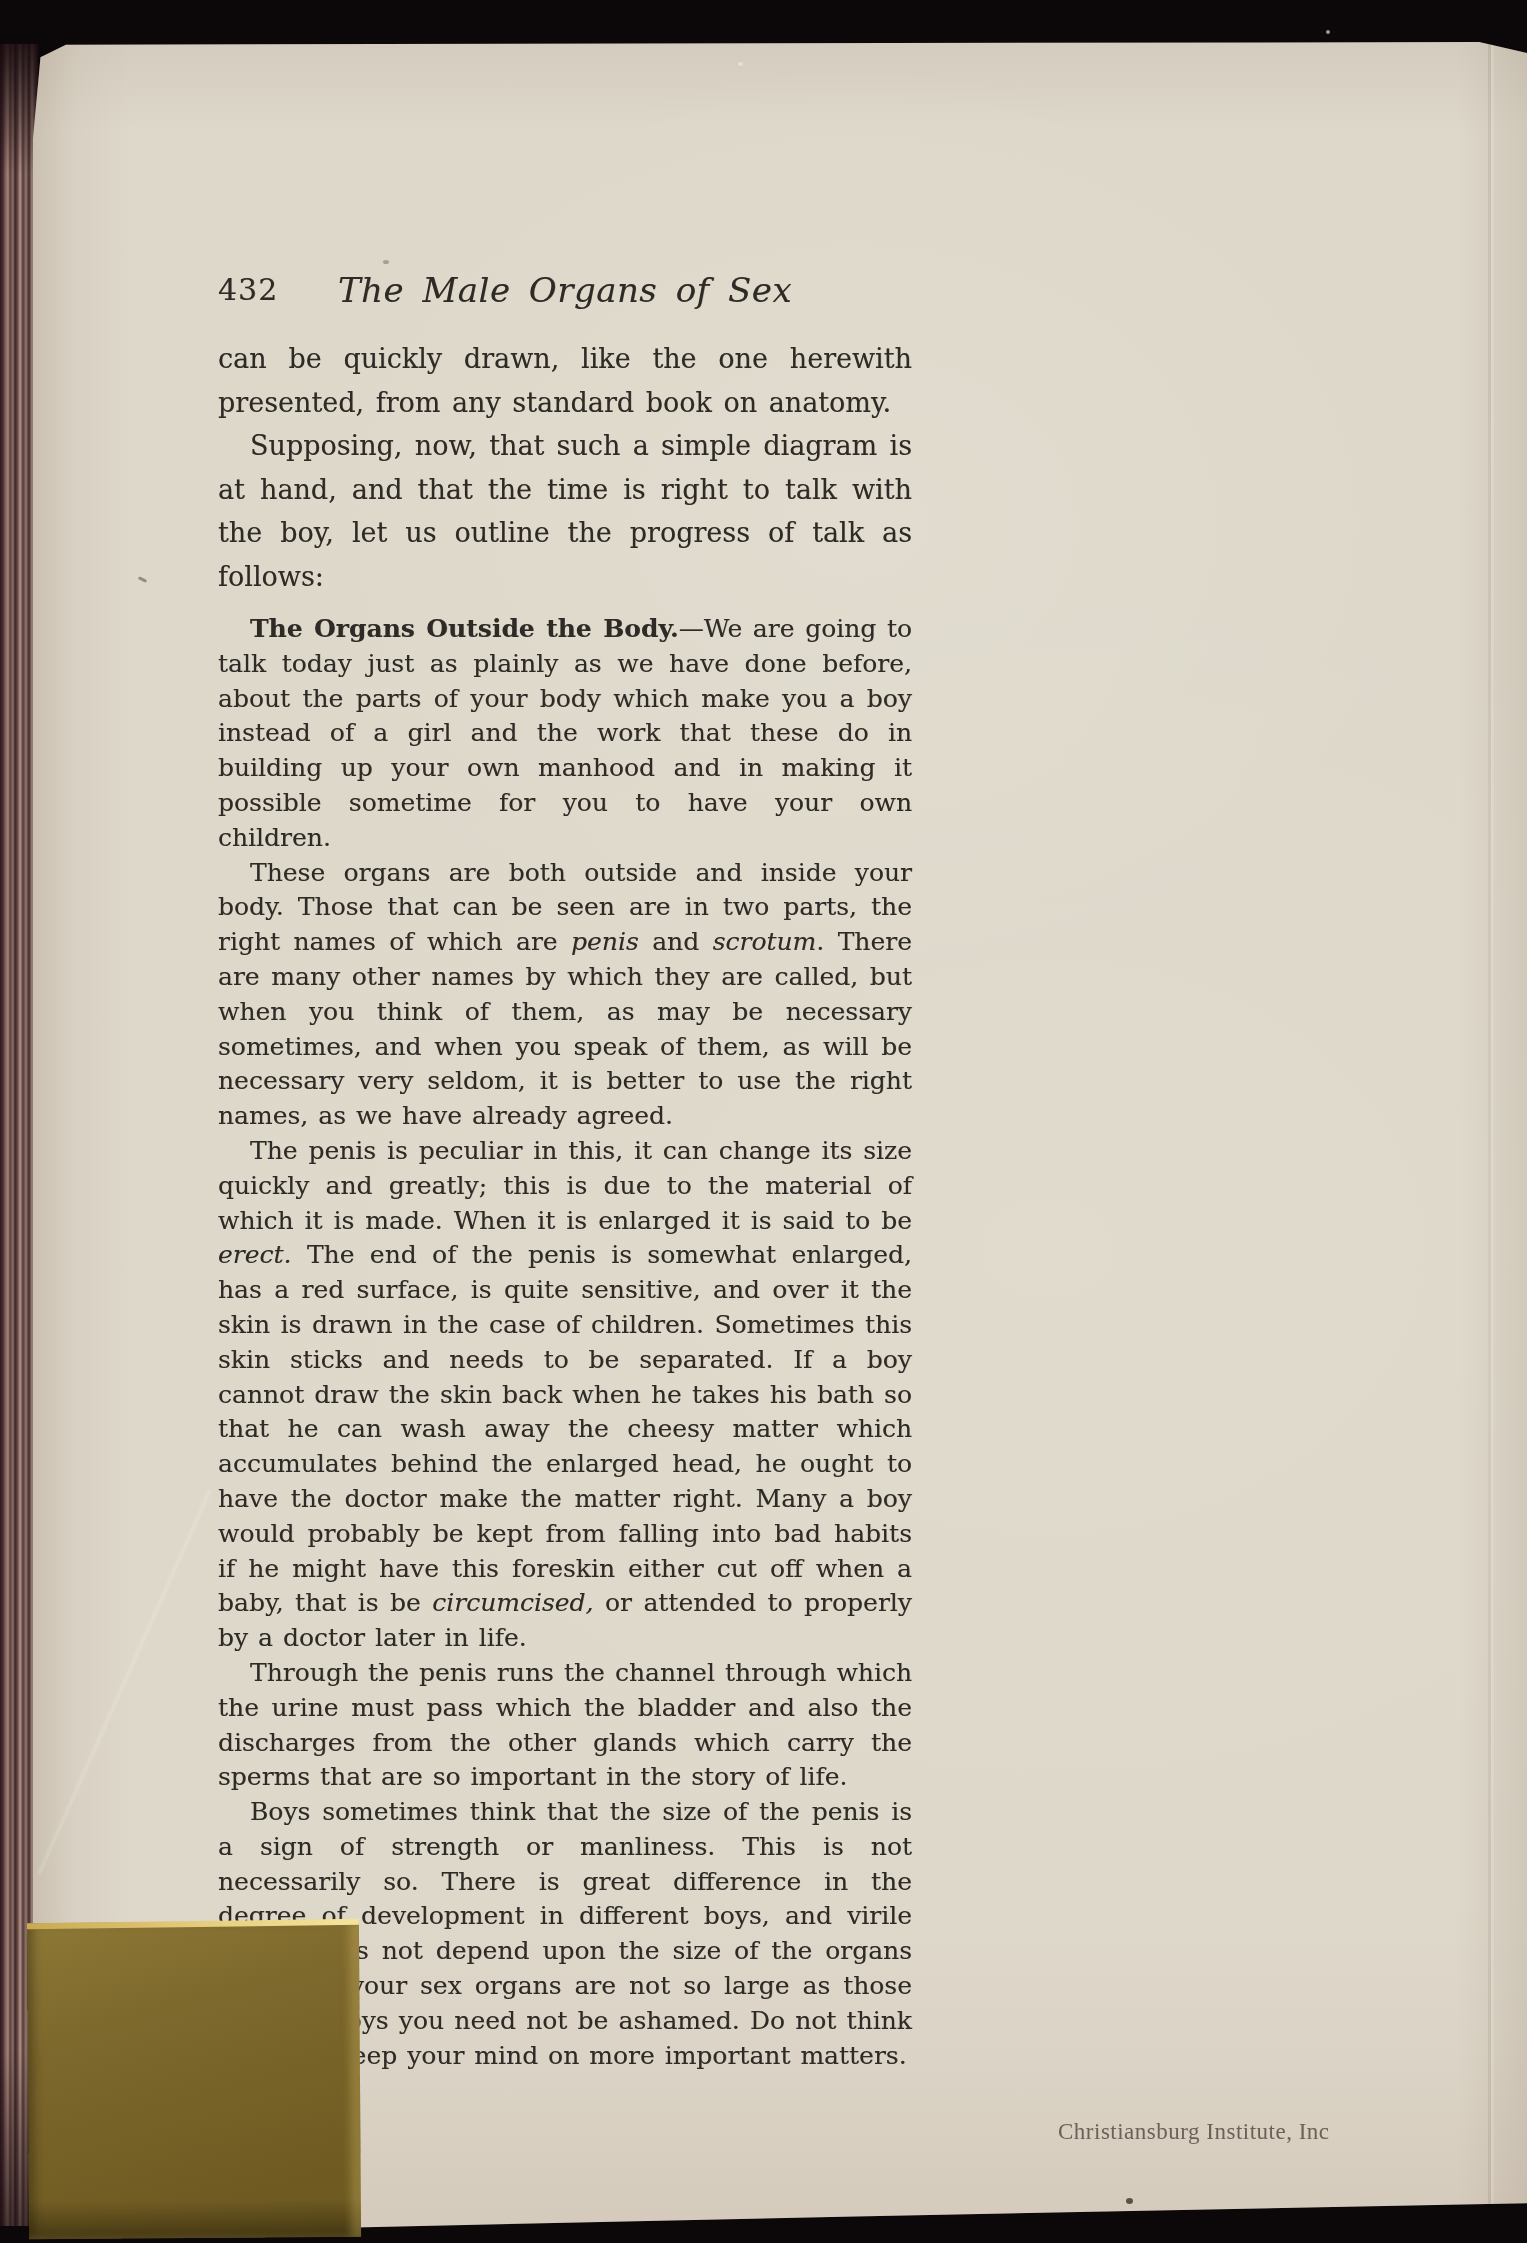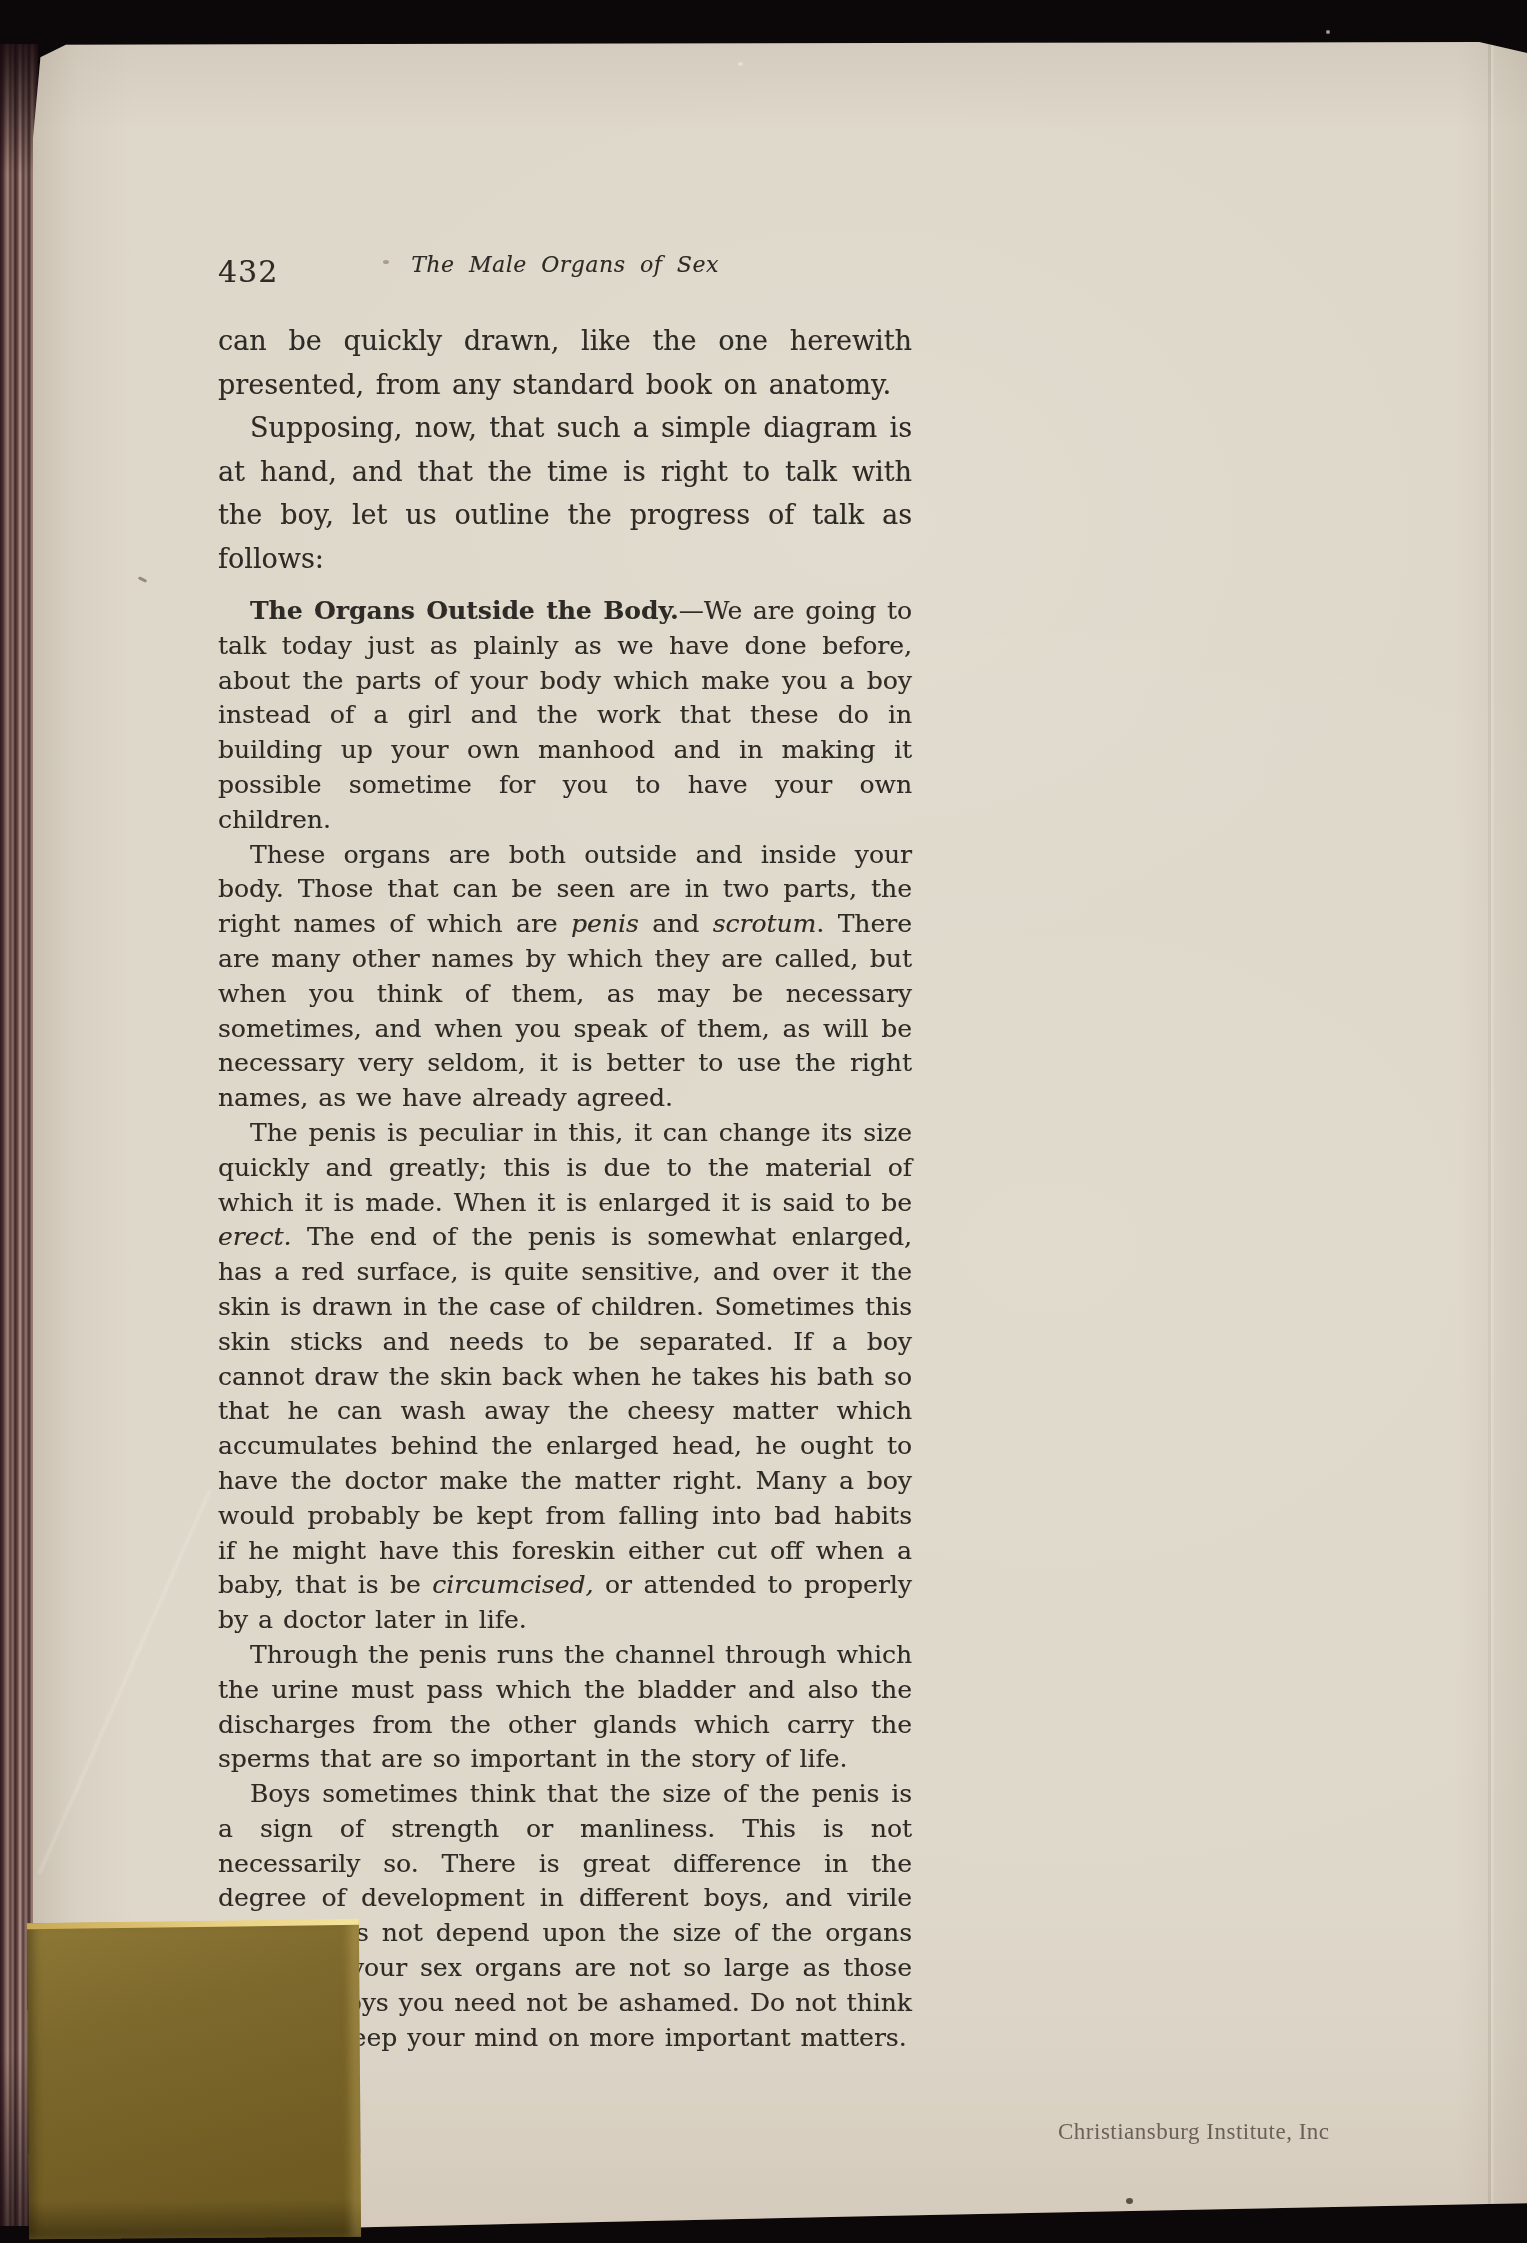--- a/index.html
+++ b/index.html
@@ -65,31 +65,32 @@
     left: 185px; 
     top: 210px;
     width: 694px;
     color: #2e2a26;
     text-shadow: 0.35px 0.35px 0 rgba(46,42,38,0.35);
   }
   .header-row {
     position: relative;
     height: 40px;
     margin-bottom: 27px;
+    margin-top: 18px;
   }
   .page-number {
     position: absolute;
     left: 0; top: 2px;
     font-size: 30px;
     letter-spacing: 1px;
   }
   .running-title {
     text-align: center;
     font-style: italic;
-    font-size: 22px;
+    font-size: 34px;
     letter-spacing: 0.5px;
     word-spacing: 7px;
   }
   .para {
     margin: 0;
     text-align: justify;
   }
   .para.large { font-size: 27px; line-height: 43.5px; word-spacing: 3px; }
   .para.small { font-size: 25px; line-height: 34.8px; word-spacing: 2px; }
   .para.indent { text-indent: 32px; }

